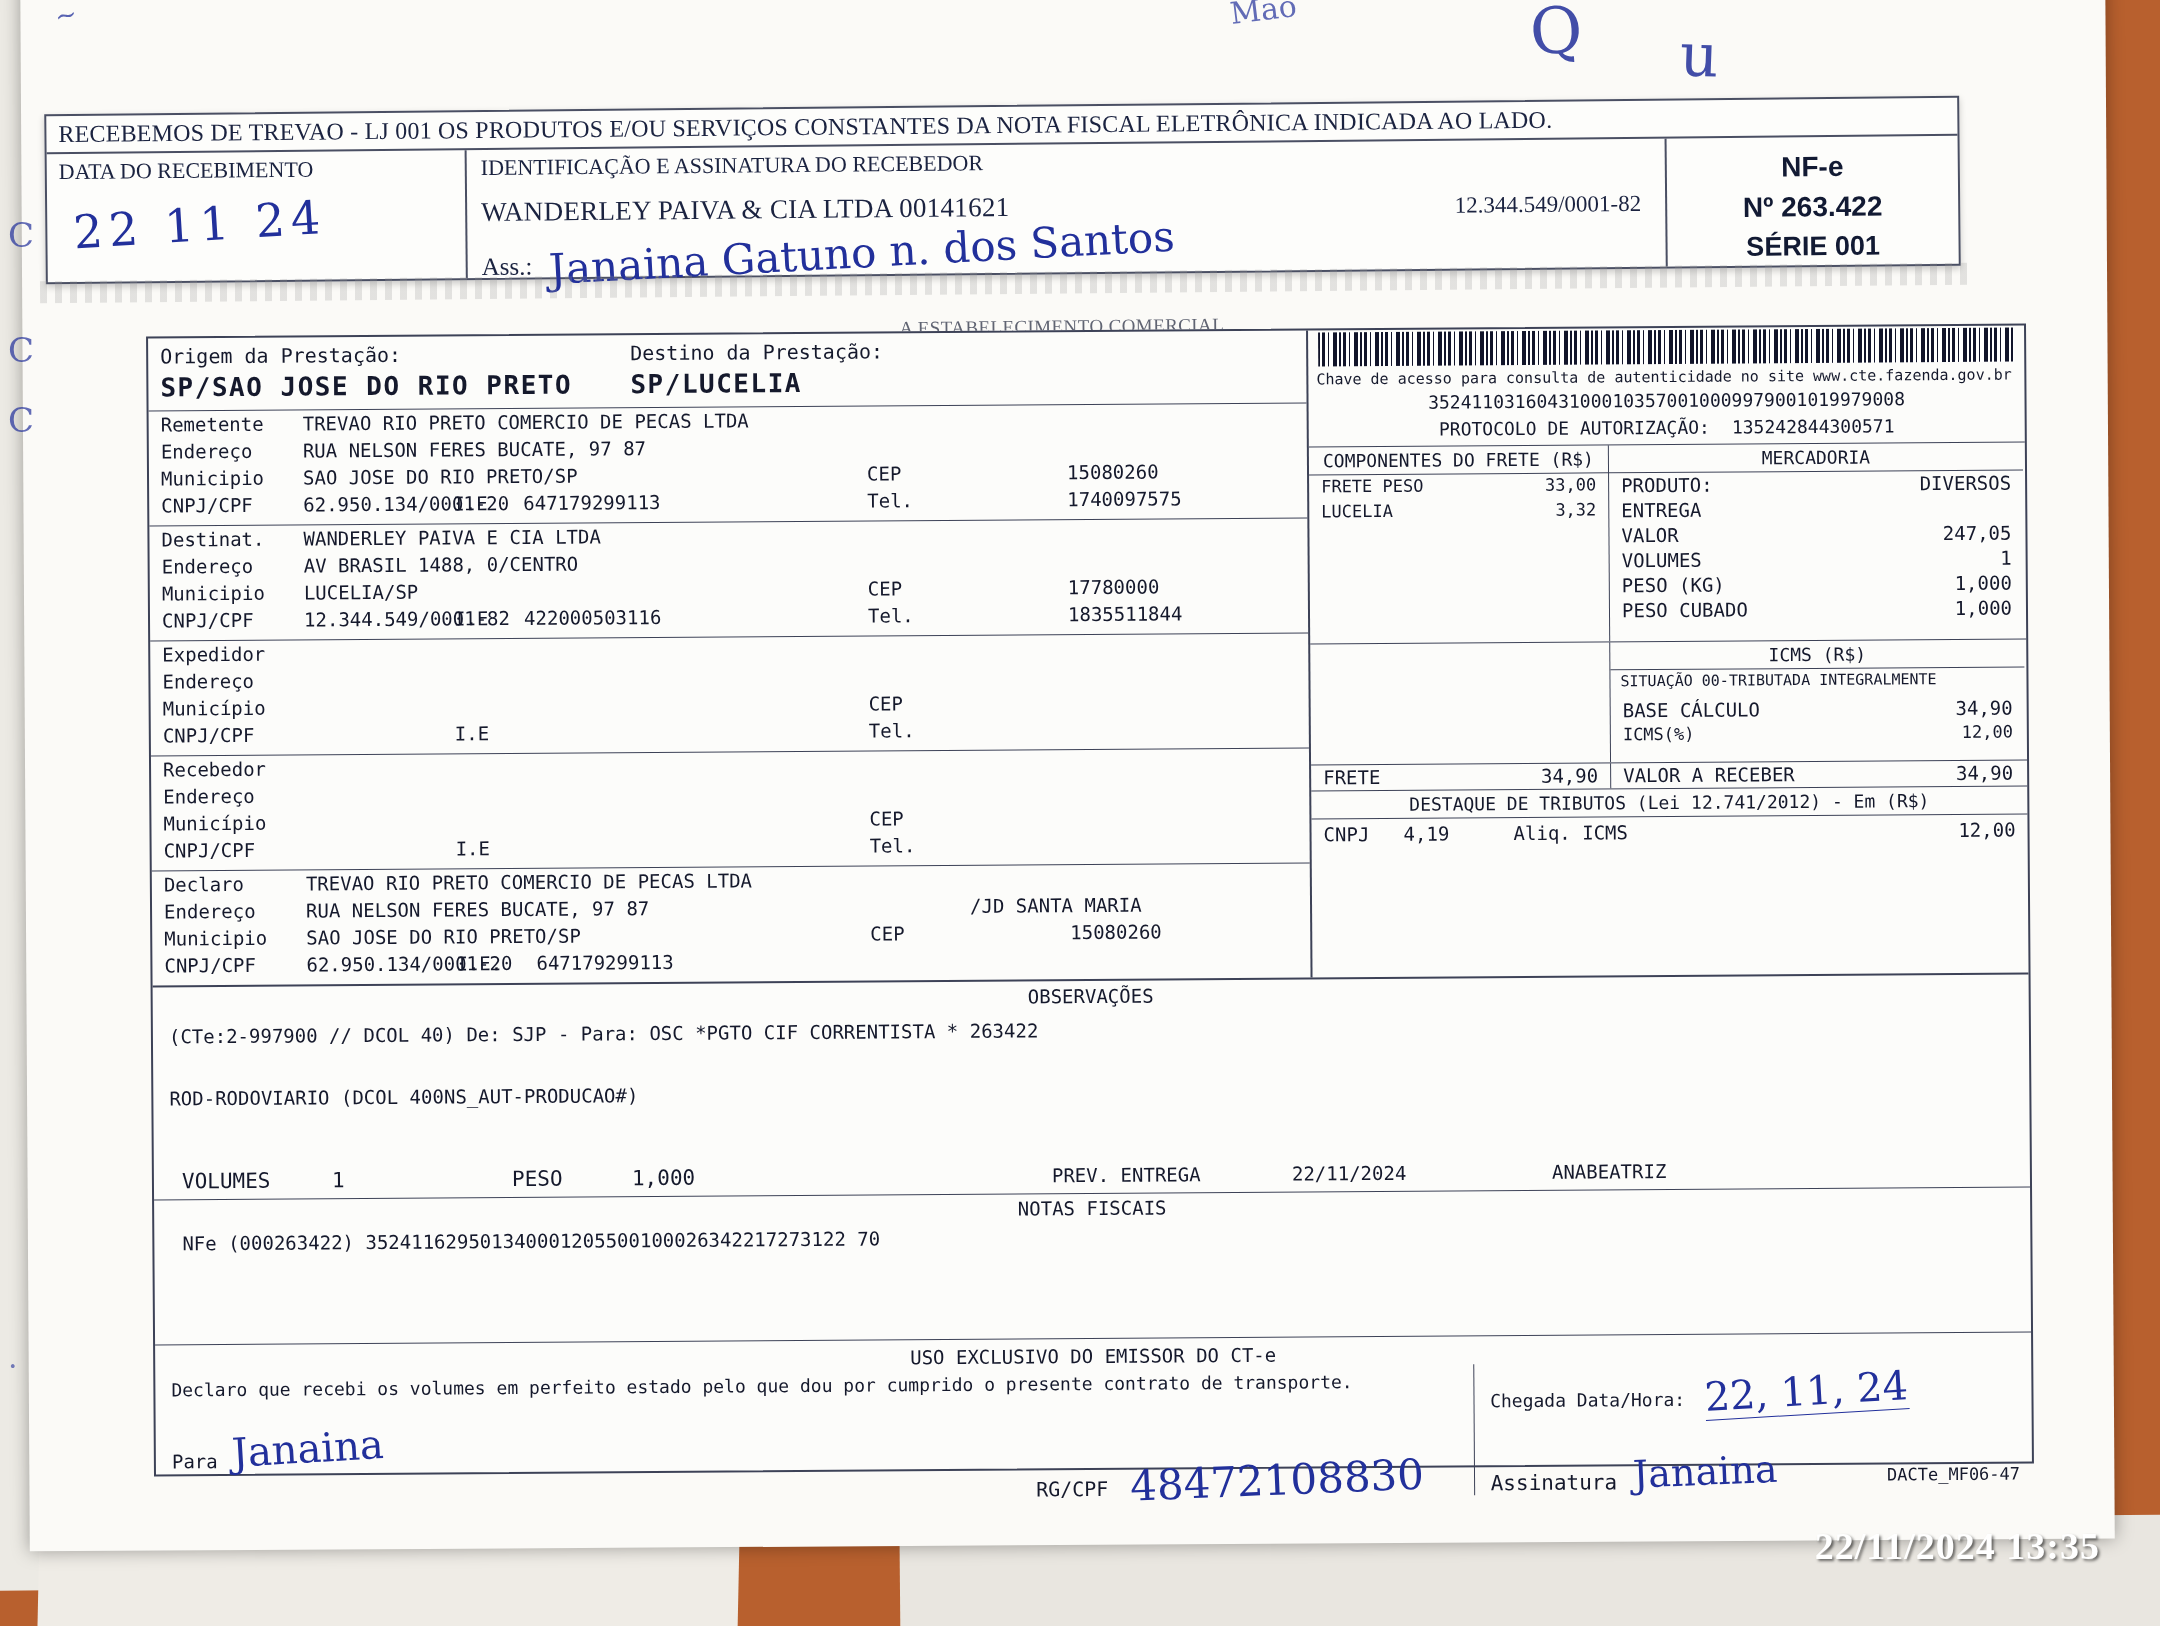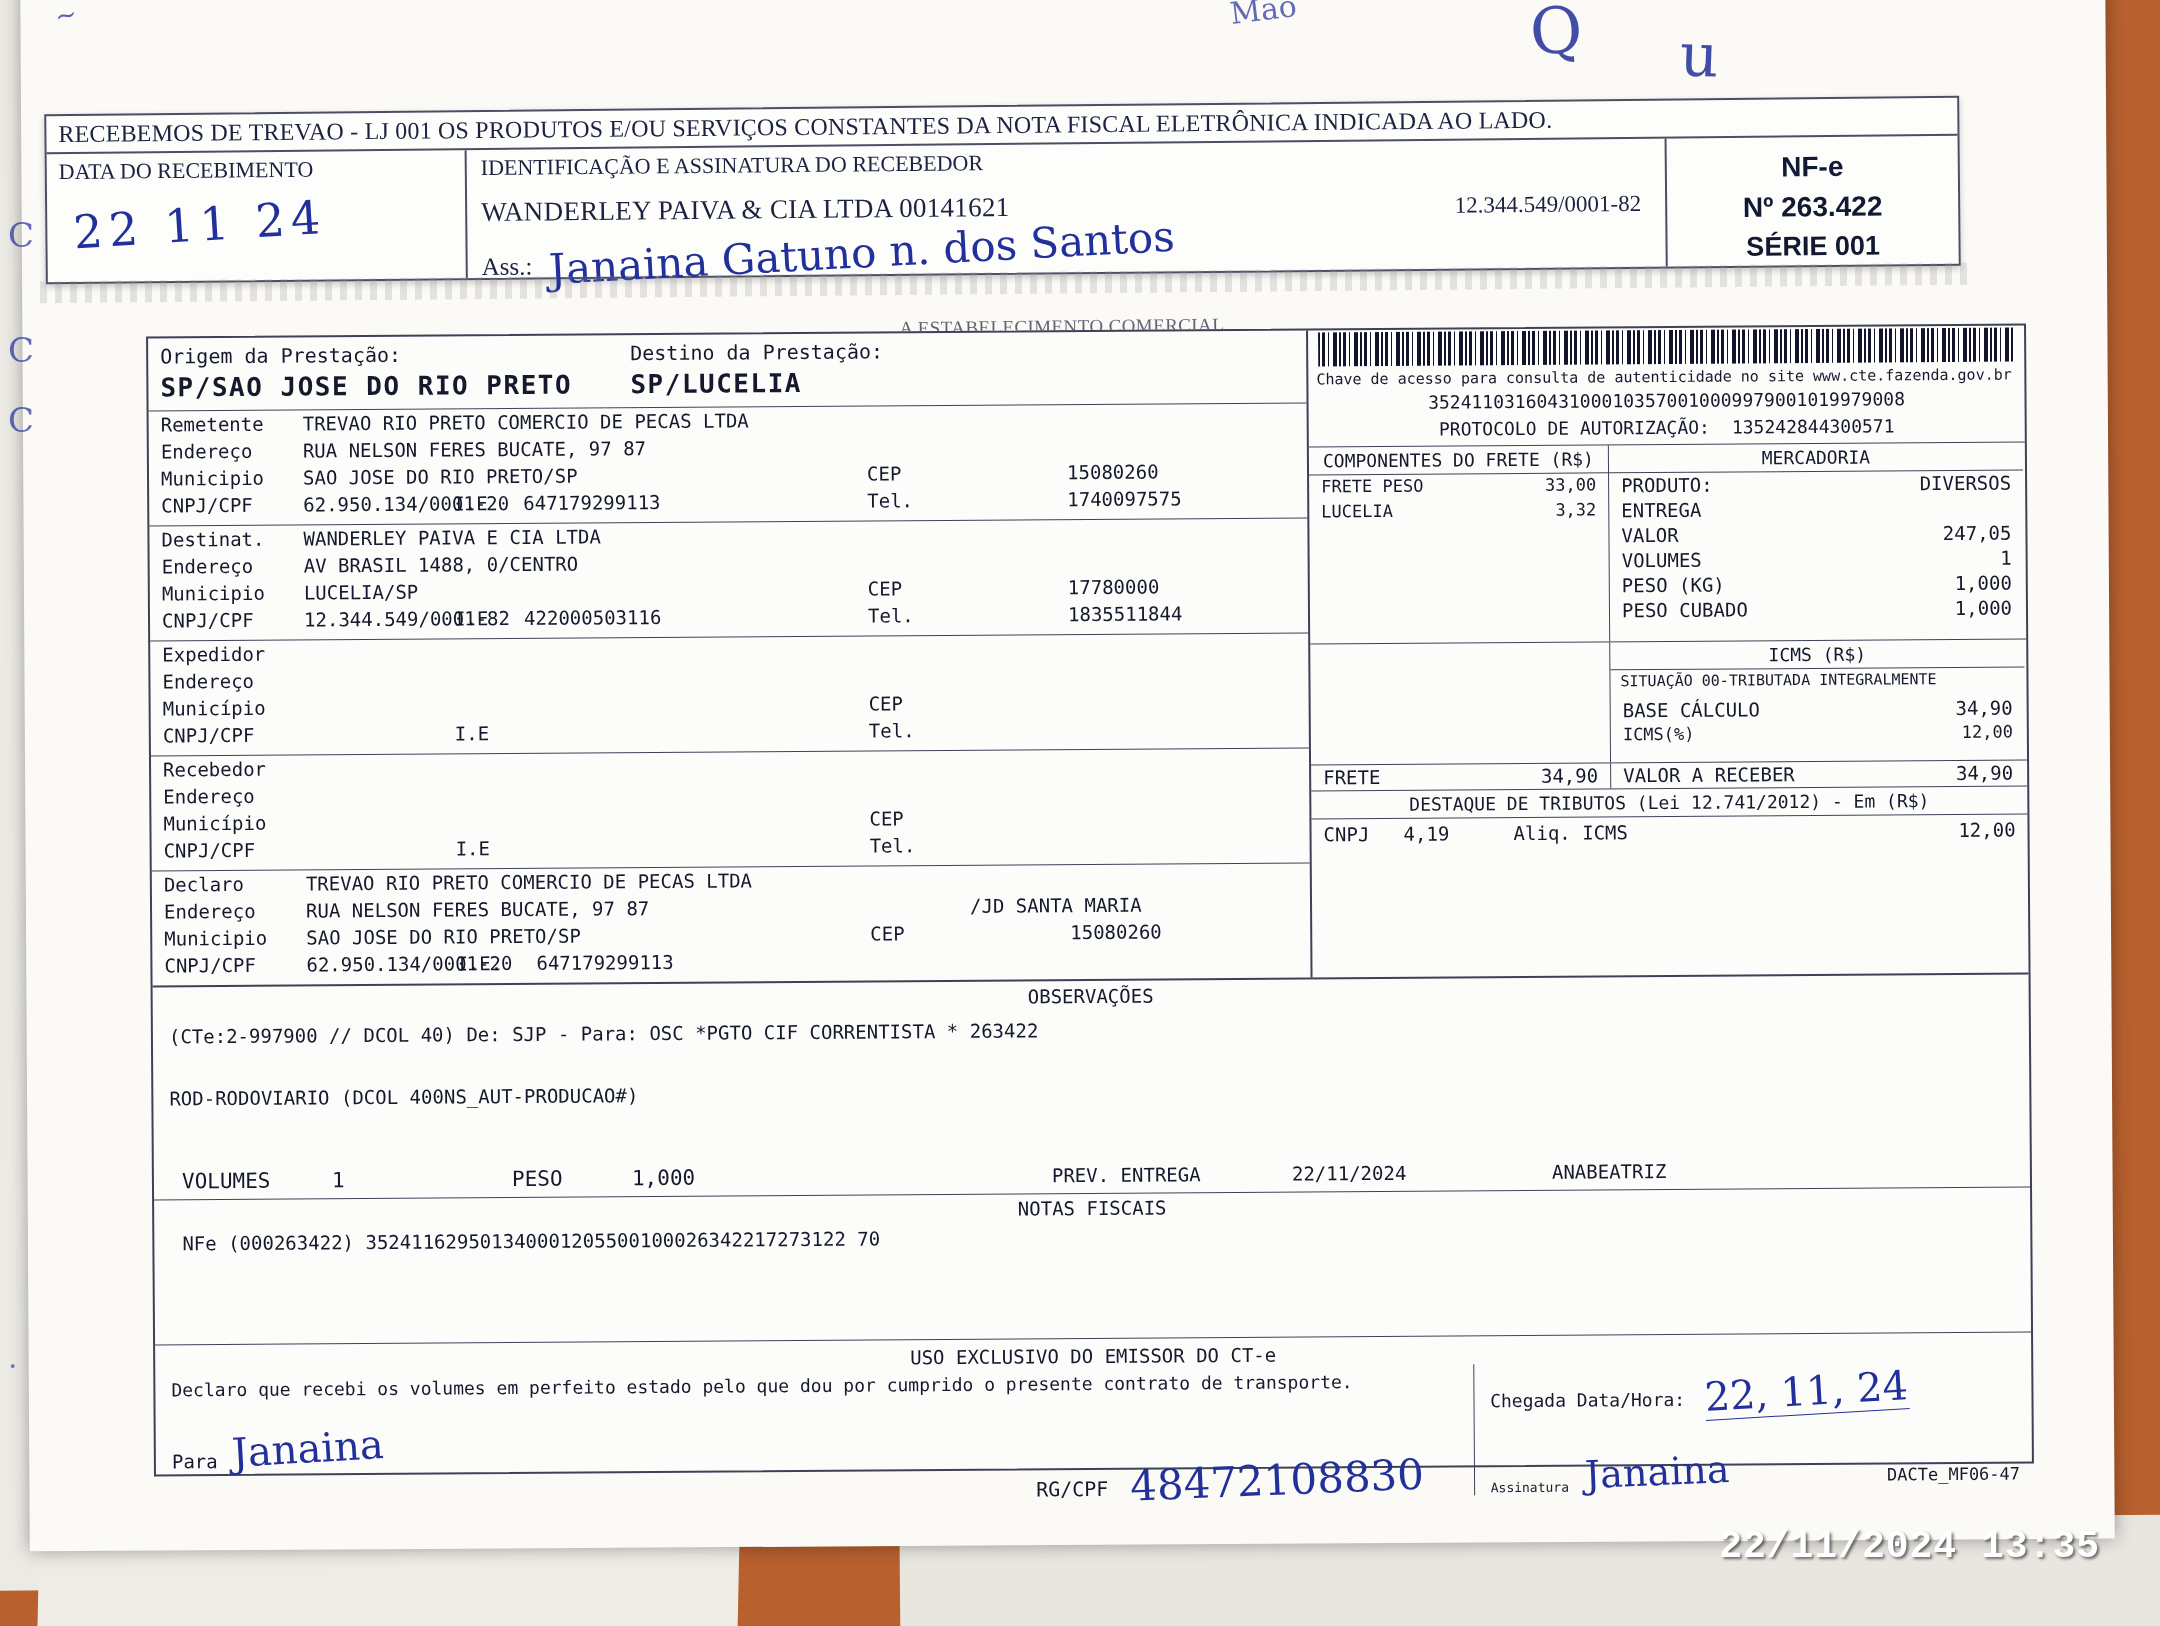--- a/index.html
+++ b/index.html
@@ -187,21 +187,21 @@
   #chegada { font-size: 18px; }
   #chegada-hand { font-size: 40px; margin-left: 8px; transform: rotate(-3deg); display:inline-block;}
   #ass-row { margin-top: 34px; display:flex; align-items:flex-end;}
   #ass-hand { font-size: 38px; margin-left: 16px; transform: rotate(-2deg); }
   #dacte { position:absolute; right: 12px; bottom: 8px; font-size: 17px; }
   .ul { border-bottom: 1px solid #22309b; display:inline-block; }
 
   
   #timestamp {
     position: absolute; right: 60px; bottom: 58px;
-    font-family: Liberation Mono, monospace;
+    font-family: Liberation Serif, serif;
     font-size: 38px; font-weight: bold; color: #ffffff;
     text-shadow: 2px 2px 3px rgba(0,0,0,.55);
     letter-spacing: 1px;
   }
 </style>
 </head>
 <body>
 
 <div class="bg-paper" id="paper-left"></div>
 <div class="bg-paper" id="paper-bottom-left"></div>
@@ -512,21 +512,21 @@
           <span>RG/CPF</span>
           <span class="handwrite" id="rgcpf-hand">48472108830</span>
         </div>
       </div>
       <div id="emissor-right">
         <div id="chegada">
           <span>Chegada Data/Hora:</span>
           <span class="handwrite ul" id="chegada-hand">22, 11, 24</span>
         </div>
         <div id="ass-row">
-          <span style="font-size:13px">Assinatura</span>
+          <span style="font-size:21px">Assinatura</span>
           <span class="handwrite" id="ass-hand">Janaina</span>
         </div>
         <div id="dacte">DACTe_MF06-47</div>
       </div>
     </div>
   </div>
 </div>
 
 <div id="timestamp">22/11/2024  13:35</div>
 

